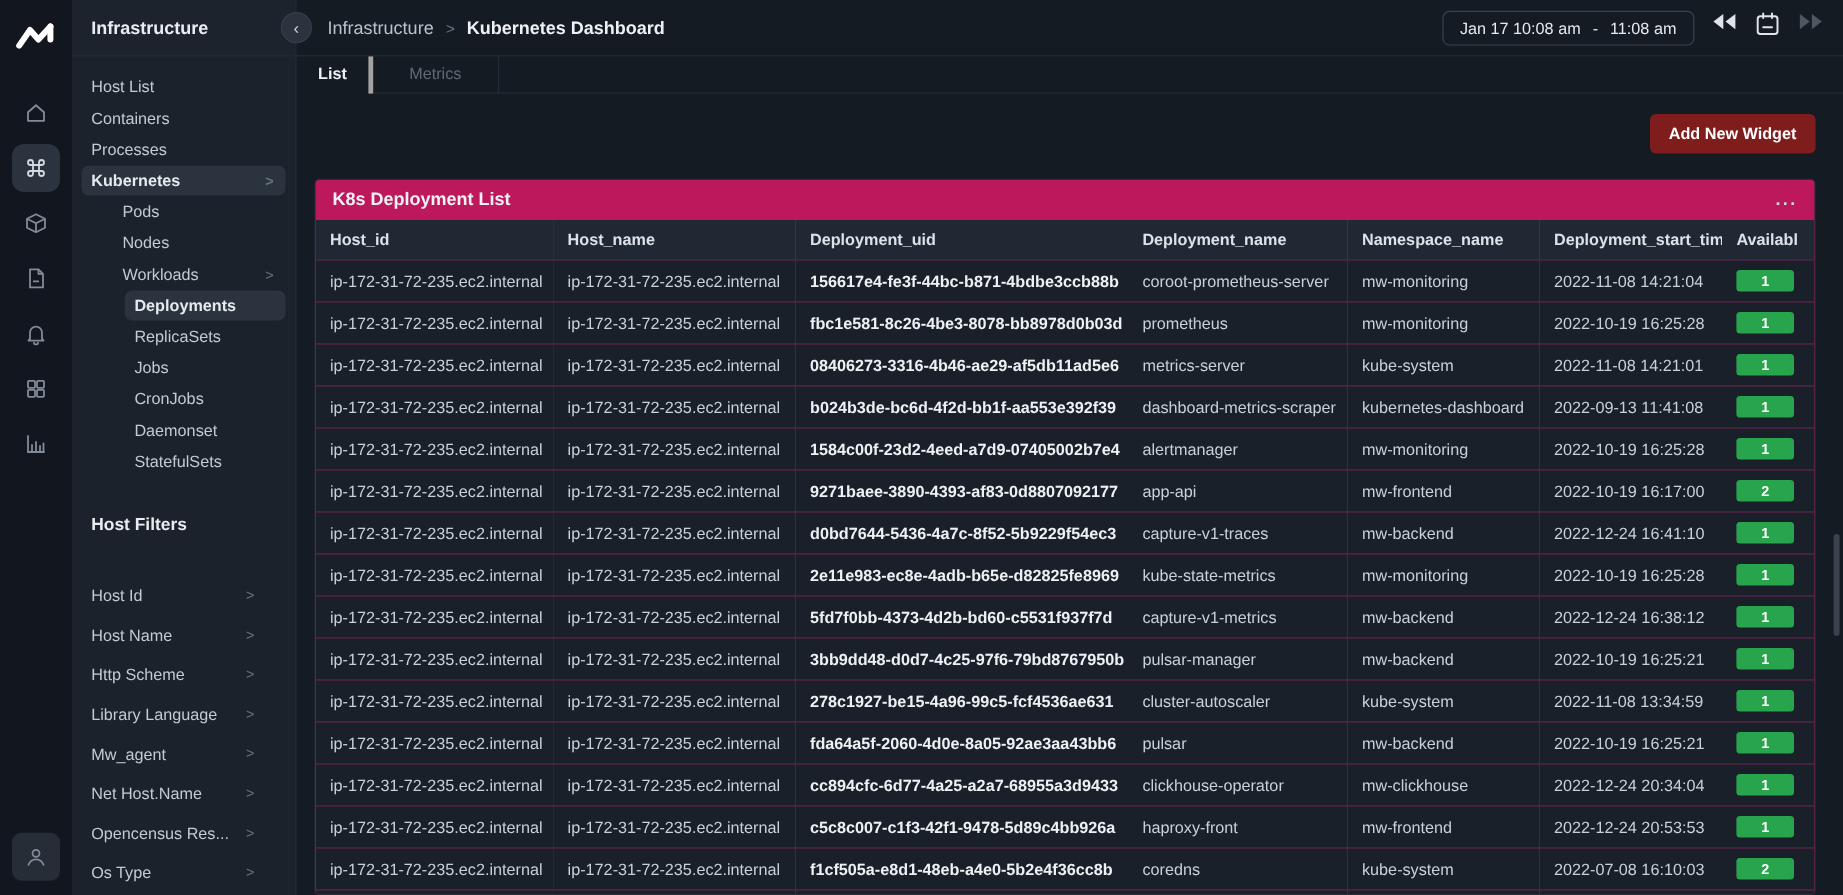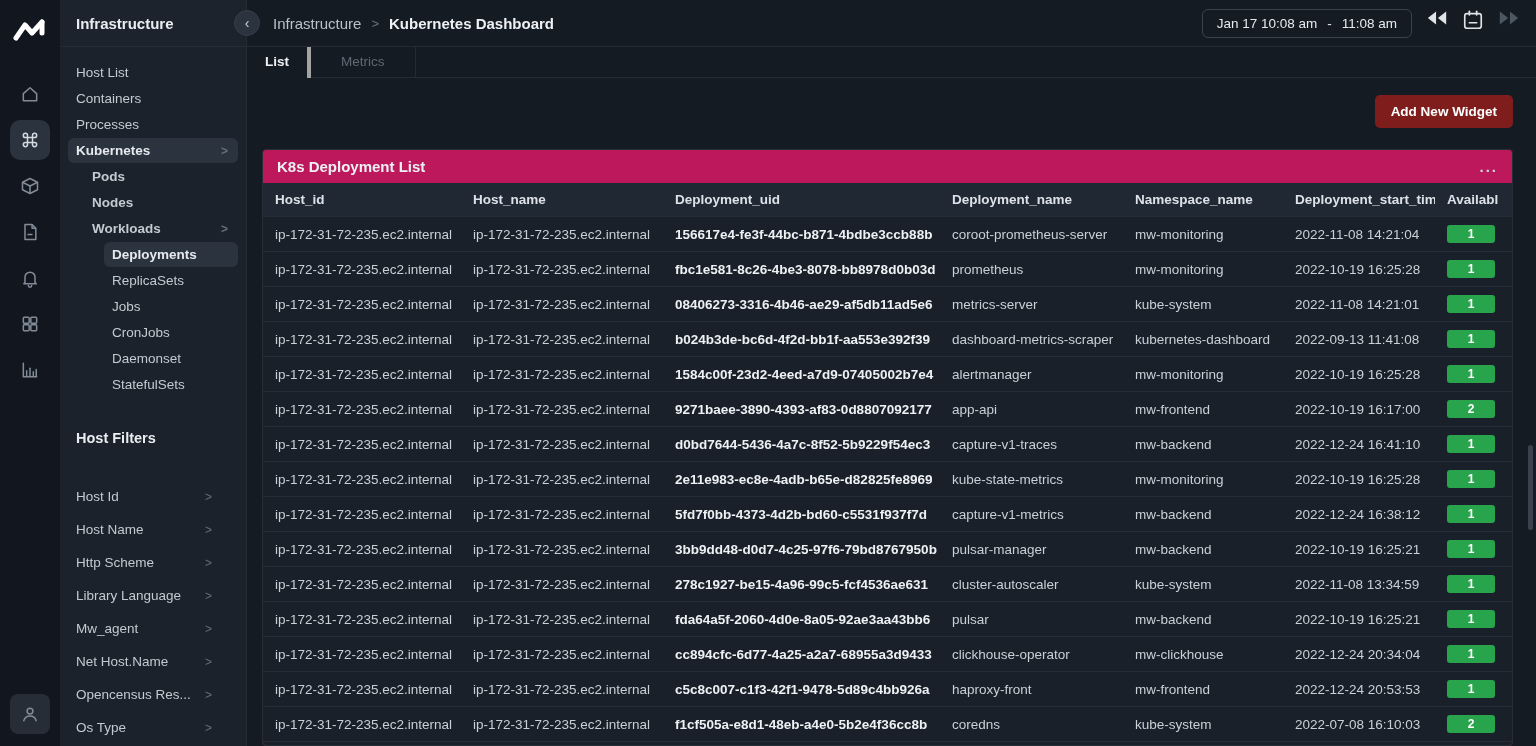--- a/index.html
+++ b/index.html
@@ -20,26 +20,26 @@
   .rail-spacer { flex:1; }
   .rail-item.user { background:#262d37; border-radius:8px; margin-bottom:0; }
 
   
   .sidebar { width:187px; background:#1b222b; border-right:1px solid #242b34; display:flex; flex-direction:column; flex-shrink:0; }
   .sidebar-header { height:47px; flex-shrink:0; display:flex; align-items:center; padding:0 16px; font-size:15px; font-weight:700; color:#e9edf1; border-bottom:1px solid #242b34; background:#1c232d; }
   .side-list { padding:12px 0 0; font-size:13.5px; }
   .side-item { display:flex; align-items:center; justify-content:space-between; padding:5px 10px 5px 8px; margin:1px 8px; border-radius:6px; color:#c3cad1; cursor:pointer; }
   .side-item .chev { color:#64707c; font-size:12px; }
   .side-item.lvl0 { margin-left:8px; }
-  .side-item.lvl1 { margin-left:24px;font-weight:bold; }
+  .side-item.lvl1 { margin-left:34px; }
   .side-item.lvl2 { margin-left:44px; }
   .side-item.active { background:#2a333e; color:#e6eaee; font-weight:700; }
   .side-divider { height:1px; background:#242b34; margin:12px 0; }
   .filters-title { font-size:14.5px; font-weight:700; color:#e9edf1; padding:8px 16px 12px; }
-  .filter-item { display:flex; align-items:flex-end; justify-content:space-between; padding:7px 34px 7px 16px; font-size:13.5px; color:#c3cad1; cursor:pointer; margin-bottom:4px; }
+  .filter-item { display:flex; align-items:flex-start; justify-content:space-between; padding:7px 34px 7px 16px; font-size:13.5px; color:#c3cad1; cursor:pointer; margin-bottom:4px; }
   .filter-item .chev { color:#64707c; font-size:12px; }
 
   
   .main { flex:1; display:flex; flex-direction:column; position:relative; min-width:0; }
   .back-btn { position:absolute; left:-13px; top:10px; width:26px; height:26px; border-radius:50%; background:#2b333e; color:#cdd4db; border:1px solid #353e49; display:flex; align-items:center; justify-content:center; font-size:14px; cursor:pointer; z-index:5; }
   .topbar { height:47px; flex-shrink:0; border-bottom:1px solid #242b34; display:flex; align-items:center; padding:0 16px 0 26px; }
   .crumb-section { font-size:15px; color:#b9c1c9; }
   .crumb-sep { margin:0 10px; color:#6a7480; font-size:13px; }
   .crumb-page { font-size:15px; font-weight:700; color:#eef1f4; }
   .timebar { margin-left:auto; display:flex; align-items:flex-start; gap:14px; }

